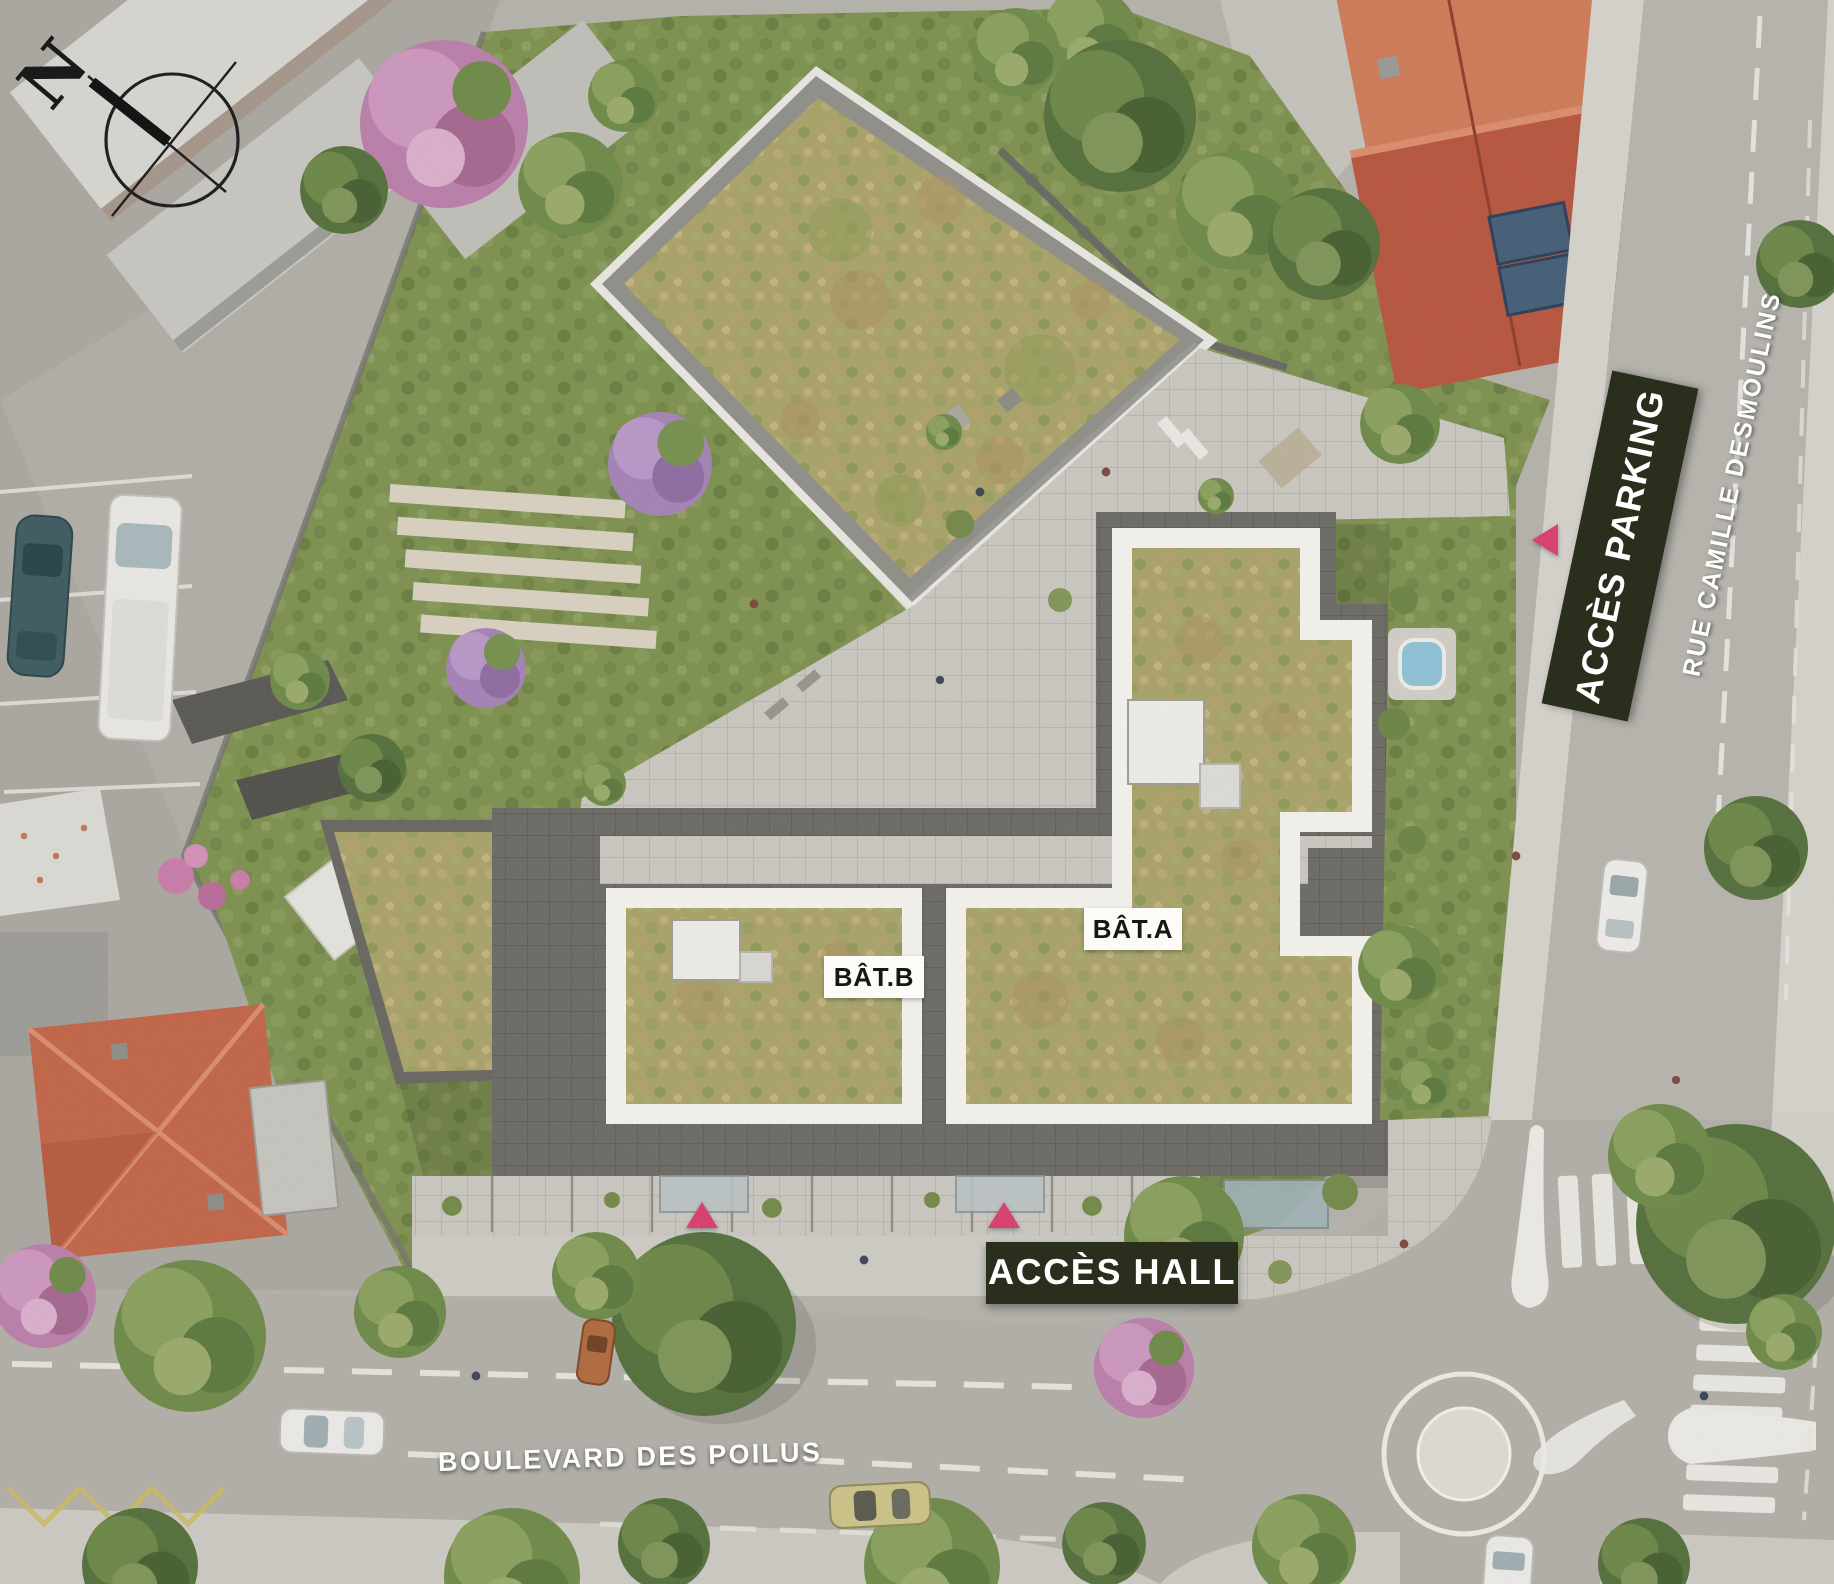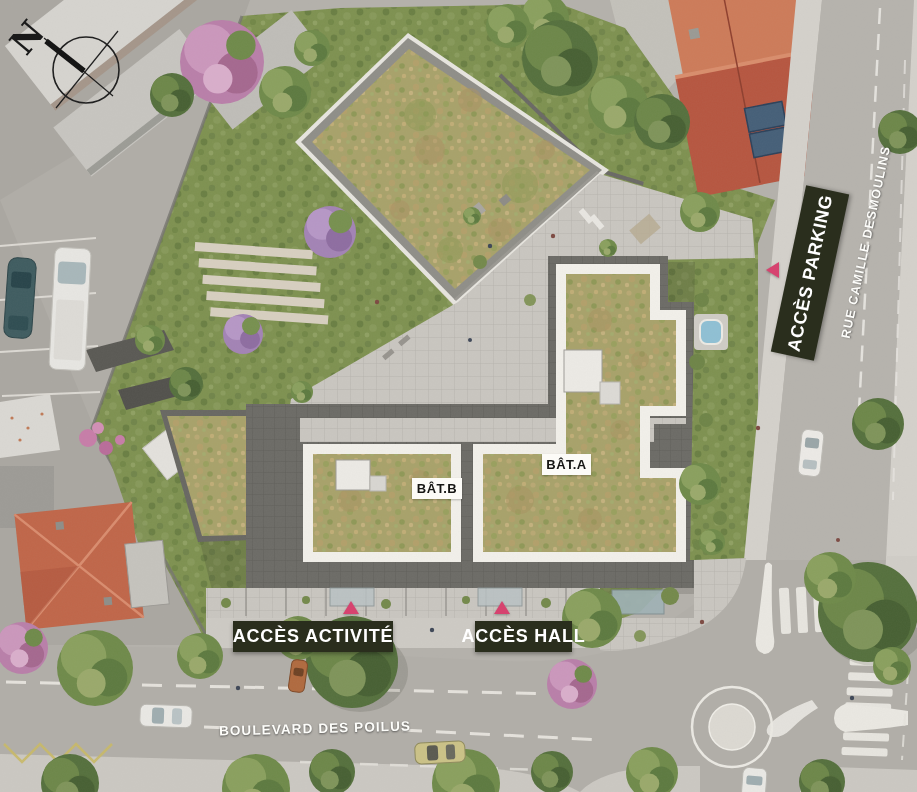--- a/index.html
+++ b/index.html
@@ -433,22 +433,19 @@
 <div class="overlay tri-left" style="left:766px;top:262px;"></div>
 
 <div class="overlay street-name" style="left:766px;top:234px;width:200px;height:16px;transform:rotate(-78deg);font-size:12.5px;">RUE CAMILLE DESMOULINS</div>
 
 <div class="overlay bat-box" style="left:412px;top:478px;width:50px;height:21px;">BÂT.B</div>
 <div class="overlay bat-box" style="left:542px;top:454px;width:49px;height:21px;">BÂT.A</div>
 
 <div class="overlay tri-up" style="left:343px;top:601px;"></div>
 <div class="overlay tri-up" style="left:494px;top:601px;"></div>
 
-<div class="overlay banner" style="left:233px;top:621px;width:160px;height:31px;">
-  <span>ACCÈS ACTIVITÉ</span>
-</div>
-<div class="overlay banner" style="left:475px;top:621px;width:97px;height:31px;">
+<div class="overlay banner" style="left:493px;top:621px;width:126px;height:31px;">
   <span>ACCÈS HALL</span>
 </div>
 
 <div class="overlay street-name" style="left:230px;top:719px;width:170px;height:18px;transform:rotate(-1.5deg);font-size:13.5px;">BOULEVARD DES POILUS</div>
 
 </div>
 
 </body></html>

